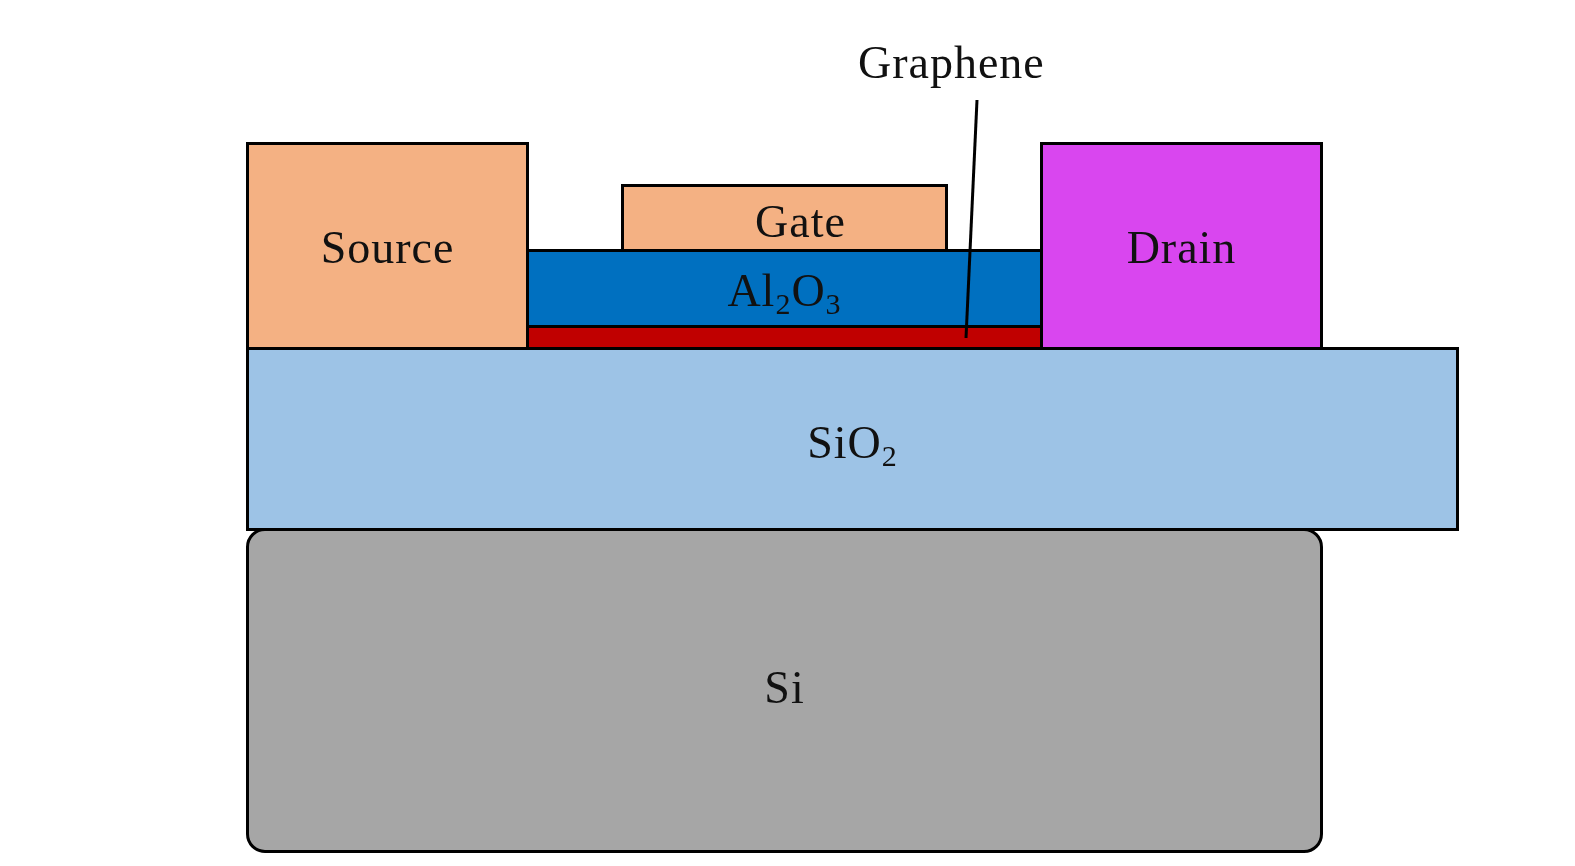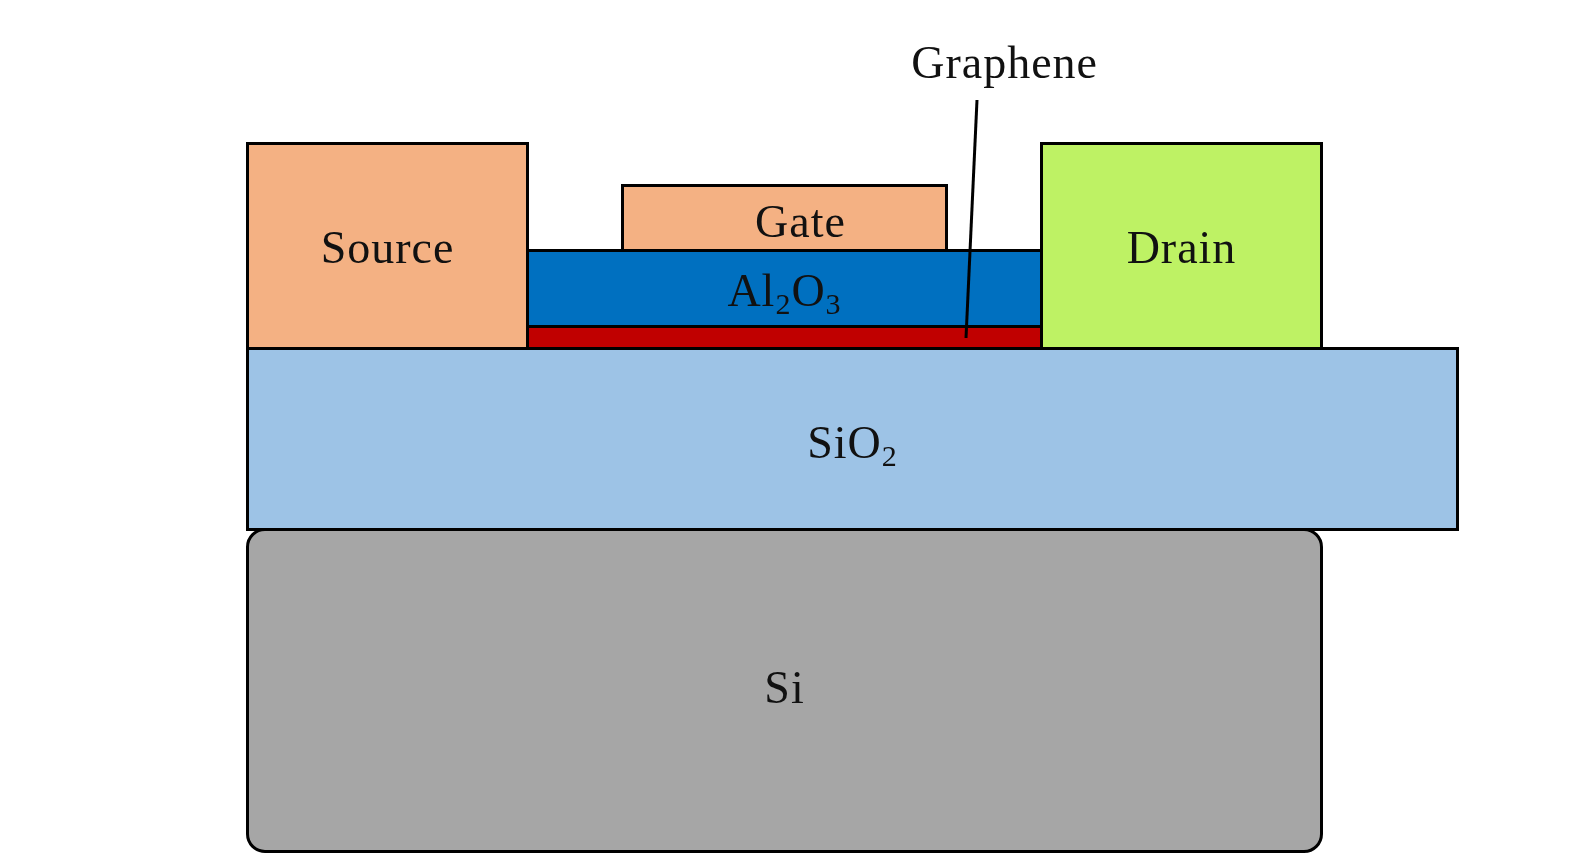--- a/index.html
+++ b/index.html
@@ -5,25 +5,25 @@
   html, body { margin: 0; padding: 0; background: #ffffff; }
   body { width: 1575px; height: 866px; position: relative; overflow: hidden;
          font-family: "DejaVu Serif", "Liberation Serif", serif; }
   .layer { position: absolute; box-sizing: border-box; border: 3px solid #000; }
   .label { position: absolute; left: 0; right: 0; text-align: center; color: #111;
            font-family: "Liberation Serif", "DejaVu Serif", serif; font-size: 46px; line-height: 1; letter-spacing: 1px; }
   .label sub { font-size: 30px; vertical-align: -8px; line-height: 0; }
   #si       { left: 246px; top: 528px; width: 1077px; height: 325px; background: #a6a6a6; border-radius: 19px; }
   #sio2     { left: 246px; top: 347px; width: 1213px; height: 184px; background: #9dc3e6; }
   #source   { left: 246px; top: 142px; width: 283px; height: 208px; background: #f4b183; }
-  #drain    { left: 1040px; top: 142px; width: 283px; height: 208px; background: #bef264; }
+  #drain    { left: 1040px; top: 142px; width: 283px; height: 208px; background: #d946ef; }
   #graphene { left: 526px; top: 325px; width: 517px; height: 25px; background: #c00000; }
   #al2o3    { left: 526px; top: 249px; width: 517px; height: 79px; background: #0070c0; }
   #gate     { left: 621px; top: 184px; width: 327px; height: 68px; background: #f4b183; }
-  #graphene-label { position: absolute; left: 858px; top: 36px; width: 240px; text-align: right;
+  #graphene-label { position: absolute; left: 858px; top: 36px; width: 240px; text-align: left;
            font-family: "Liberation Serif", "DejaVu Serif", serif; font-size: 46px; letter-spacing: 1px; color: #111; }
   #pointer { position: absolute; left: 0; top: 0; pointer-events: none; }
 </style>
 </head>
 <body>
 
 <div class="layer" id="si">
   <div class="label" style="top:134px;">Si</div>
 </div>
 

